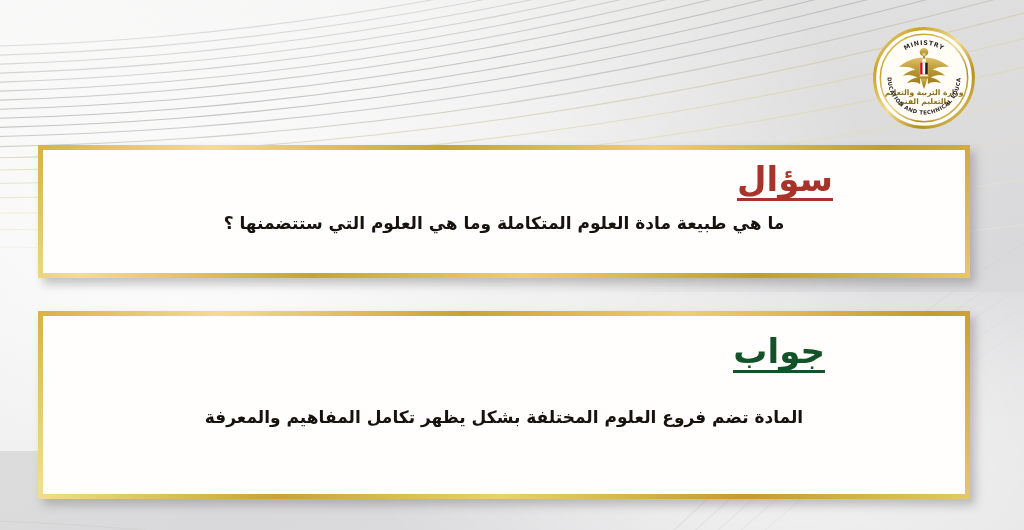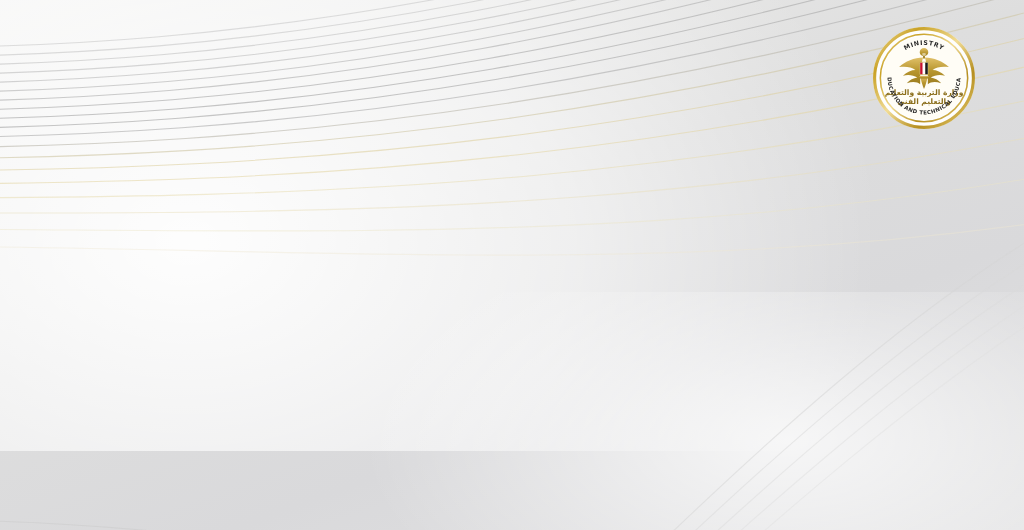--- a/index.html
+++ b/index.html
@@ -273,15 +273,31 @@
 
       <text font-family="DejaVu Sans, sans-serif" font-size="12" font-weight="bold" fill="#2b2b2b" letter-spacing="1.4">
         <textPath href="#arcTop" startOffset="50%" text-anchor="middle">MINISTRY</textPath>
       </text>
       <text font-family="DejaVu Sans, sans-serif" font-size="10.4" font-weight="bold" fill="#2b2b2b" letter-spacing="0.7">
         <textPath href="#arcBot" startOffset="50%" text-anchor="middle">OF EDUCATION AND TECHNICAL EDUCATION</textPath>
       </text>
     </svg>
   </div>
 
-
+  <div class="card" id="card-question">
+    <div class="card-inner">
+      <div class="card-heading" id="question-heading">
+        <span class="hd-text">سؤال</span>
+      </div>
+      <div class="card-body" id="question-body">ما هي طبيعة مادة العلوم المتكاملة وما هي العلوم التي ستتضمنها ؟</div>
+    </div>
+  </div>
+
+  <div class="card" id="card-answer">
+    <div class="card-inner">
+      <div class="card-heading" id="answer-heading">
+        <span class="hd-text">جواب</span>
+      </div>
+      <div class="card-body" id="answer-body">المادة تضم فروع العلوم المختلفة بشكل يظهر تكامل المفاهيم والمعرفة</div>
+    </div>
+  </div>
 
 </div>
 
 </body></html>

